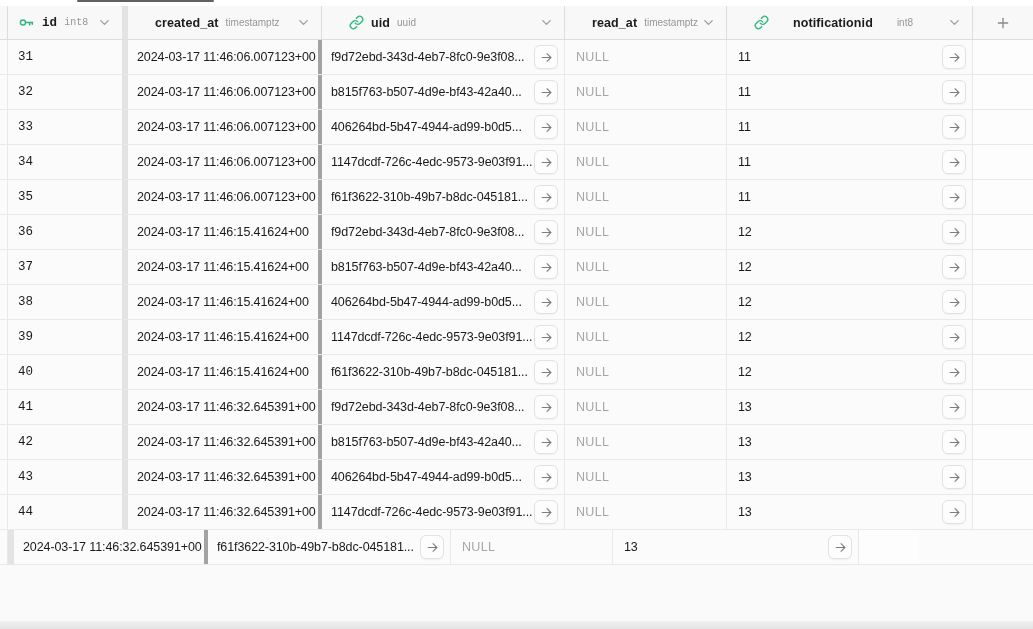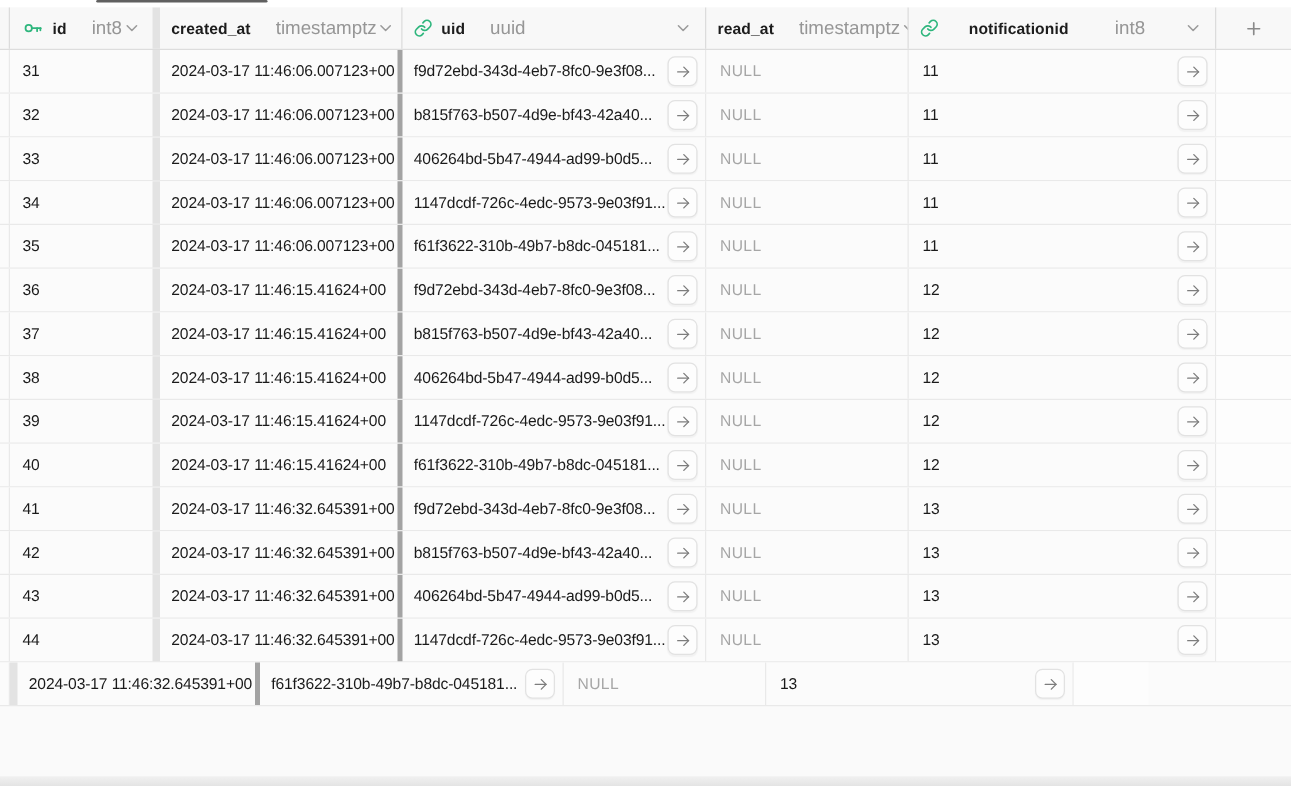--- a/index.html
+++ b/index.html
@@ -6,39 +6,39 @@
   html,body { width:1033px; height:629px; }
   body { font-family:"Liberation Sans", sans-serif; background:#ffffff; overflow:hidden; }
   .stage { position:relative; width:1033px; height:629px; background:#fafafa; }
   .top-strip { position:absolute; top:0; left:0; width:1033px; height:6px; background:#ffffff; }
   .top-indicator { position:absolute; top:0; left:77px; width:137px; height:2px; background:#616161; border-radius:2px; }
 
   .table-wrap { position:absolute; top:6px; left:0; width:1033px; }
 
   
   .c-strip { width:8px; }
-  .c-id    { width:114px; }
+  .c-id    { width:114px;font-family:Liberation Mono, monospace; }
   .c-gap   { width:6px; }
   .c-created { width:194px; }
   .c-uid   { width:243px; }
   .c-read  { width:162px; }
   .c-notif { width:246px;gap:17px; }
   .c-right { width:60px; }
 
   
   .thead { display:flex; height:34px; background:#f8f8f8; border-bottom:1px solid #dddddd; }
   .hc { display:flex; align-items:center; height:100%; border-right:1px solid #dcdcdc; overflow:hidden; }
   .hc.c-strip { border-right:1px solid #dcdcdc; }
   .hc.c-gap { background:#e3e3e3; border-right:none; }
   .hc.c-right { border-right:none; justify-content:center; cursor:pointer; }
   .hc.c-id { padding-left:10px; border-right:none; }
-  .hc.c-created, .hc.c-uid, .hc.c-read, .hc.c-notif { padding-left:9px; }
+  .hc.c-created, .hc.c-uid, .hc.c-read, .hc.c-notif { padding-left:27px; }
   .hname { font-size:12.5px; font-weight:700; color:#1c1c1c; margin-left:7px; white-space:nowrap; letter-spacing:0.1px; }
   .hc.c-created .hname, .hc.c-read .hname { margin-left:0; }
-  .htype { font-size:15px; color:#969696; margin-left:20px; white-space:nowrap; }
+  .htype { font-size:10px; color:#969696; margin-left:7px; white-space:nowrap; }
   .hchev { margin-left:auto; margin-right:10px; flex:none; cursor:pointer; }
   .hicon { flex:none; }
 
   
   .tr { display:flex; height:35px; background:#fbfbfb; border-bottom:1px solid #e9e9e9; }
   .td { display:flex; align-items:center; height:100%; overflow:hidden; }
   .td.c-strip { border-right:1px solid #e9e9e9; }
   .td.c-gap { background:#e3e3e3; }
   .td.c-id { padding-left:10px; }
   .td.c-created { padding-left:9px; border-right:4px solid #a3a3a3; }

